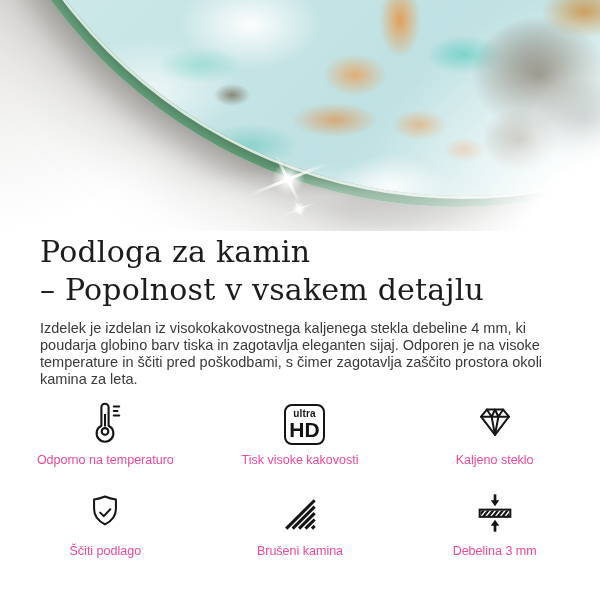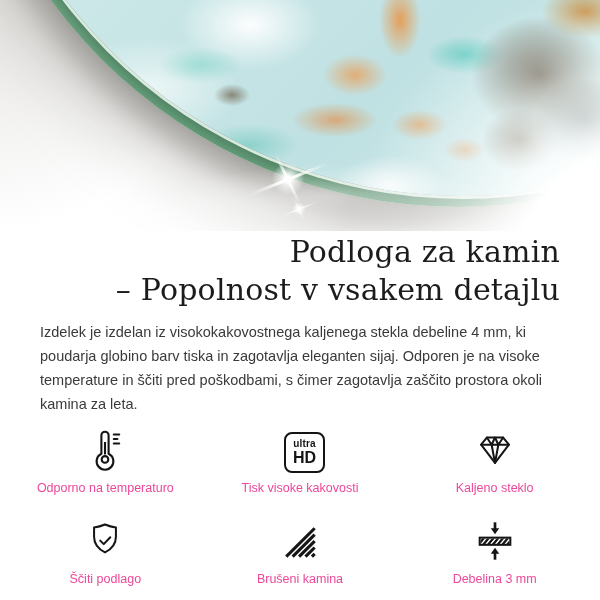--- a/index.html
+++ b/index.html
@@ -41,33 +41,33 @@
   .sparkle .ray.h{width:86px;height:3px;margin:-1.5px 0 0 -43px;transform:rotate(-22deg);}
   .sparkle .ray.v{width:54px;height:2.5px;margin:-1.25px 0 0 -27px;transform:rotate(64deg);}
   .sparkle .glow{position:absolute;left:-16px;top:-16px;width:32px;height:32px;border-radius:50%;
         background:radial-gradient(circle, rgba(255,255,255,1) 12%, rgba(255,255,255,.55) 38%, rgba(255,255,255,0) 72%);}
   .sparkle.s1{left:288px;top:179px;}
   .sparkle.s2{left:299px;top:209px;transform:scale(.42);}
 
   
   .content{padding:0 40px;}
   .title{margin:2px 0 0;font-family:"DejaVu Serif","Liberation Serif",serif;font-weight:400;
-         font-size:30px;line-height:38px;color:#1c1c1c;letter-spacing:.2px;text-align:right;}
-  .desc{margin:11px 0 0;font-size:14.5px;line-height:24px;color:#3a3a3a;max-width:533px;}
+         font-size:30px;line-height:38px;color:#1c1c1c;letter-spacing:.2px;}
+  .desc{margin:11px 0 0;font-size:14.5px;line-height:17px;color:#3a3a3a;max-width:533px;}
 
   
   .features{display:grid;grid-template-columns:repeat(3,1fr);row-gap:21px;margin-top:9px;padding:0 8px;}
   .feature{display:flex;flex-direction:column;align-items:center;text-align:center;}
   .icon-box{height:48px;display:flex;align-items:flex-end;justify-content:center;}
   .feature svg{display:block;}
   .f-label{margin-top:8px;font-size:12.5px;color:#ec4899;}
   .uhd{width:37px;height:37px;border:2.5px solid #141414;border-radius:8px;display:flex;flex-direction:column;
        align-items:center;justify-content:center;color:#141414;margin-left:9px;}
   .uhd-top{font-size:10px;font-weight:700;line-height:1.05;letter-spacing:.2px;}
-  .uhd-bottom{font-size:16px;font-weight:700;line-height:1;text-align:right;}
+  .uhd-bottom{font-size:21px;font-weight:700;line-height:1;text-align:right;}
   .stroke{fill:none;stroke:#151515;stroke-width:2.1;}
   .round{stroke-linecap:round;stroke-linejoin:round;}
 </style>
 </head>
 <body>
 
 <div class="hero">
   <div class="glass-edge"></div>
   <div class="glass-art"></div>
   <div class="white-fade"></div>

